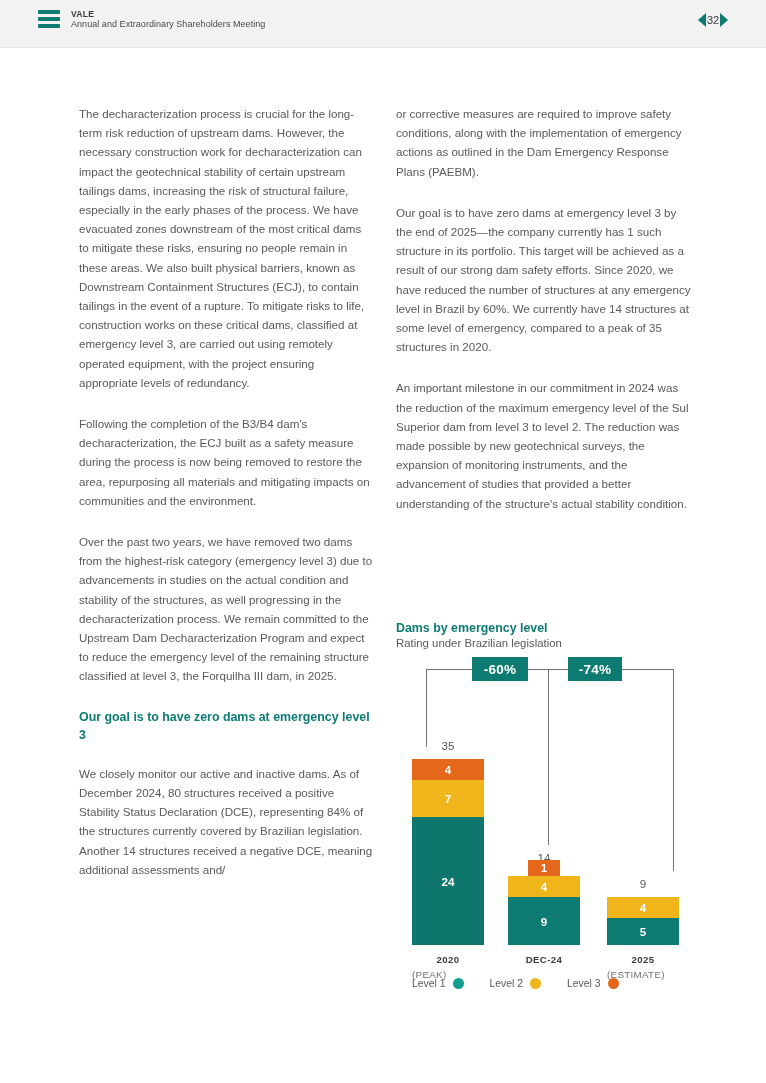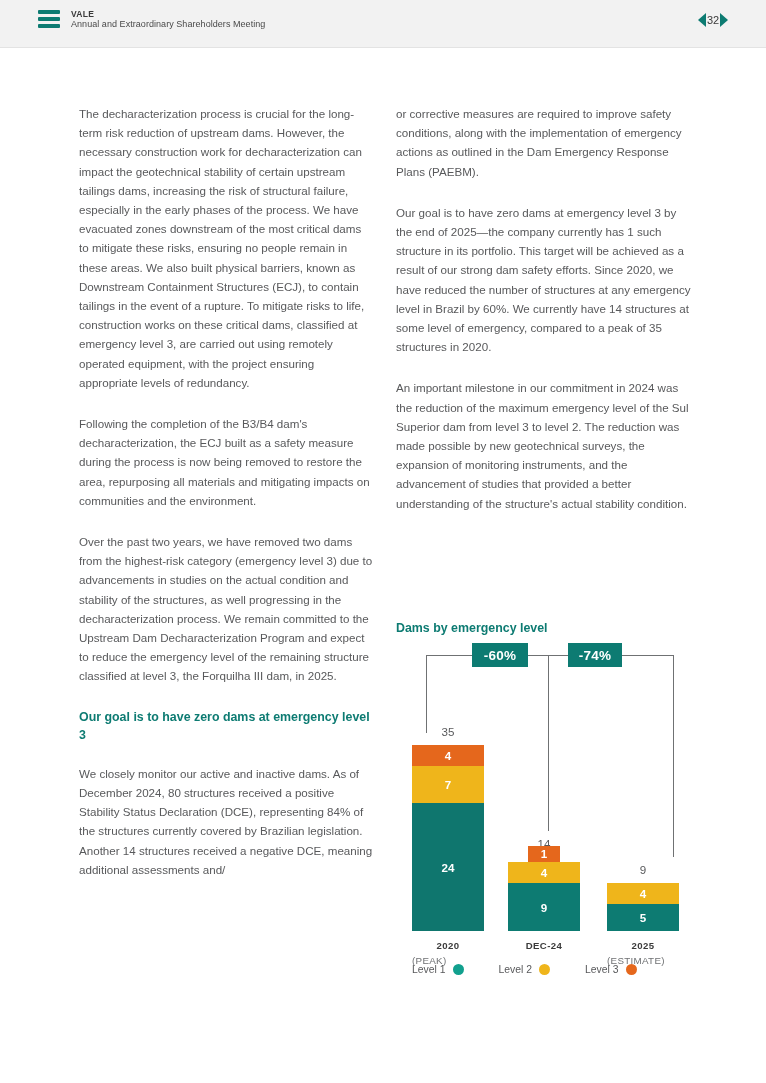--- a/index.html
+++ b/index.html
@@ -189,21 +189,21 @@
     font-size: 9.8px;
     color: #6f7173;
     letter-spacing: .3px;
   }
   .legend {
     position: absolute;
     left: 16px;
     bottom: 0px;
     display: flex;
     align-items: center;
-    gap: 35px;
+    gap: 26px;
   }
   .legend-item {
     display: flex;
     align-items: center;
     gap: 7px;
   }
   .legend-label {
     font-size: 10.4px;
     color: #58595b;
   }
@@ -244,20 +244,21 @@
 </div>
 
 <div class="col col-right">
   <p class="body">or corrective measures are required to improve safety conditions, along with the implementation of emergency actions as outlined in the Dam Emergency Response Plans (PAEBM).</p>
   <p class="body">Our goal is to have zero dams at emergency level 3 by the end of 2025—the company currently has 1 such structure in its portfolio. This target will be achieved as a result of our strong dam safety efforts. Since 2020, we have reduced the number of structures at any emergency level in Brazil by 60%. We currently have 14 structures at some level of emergency, compared to a peak of 35 structures in 2020.</p>
   <p class="body">An important milestone in our commitment in 2024 was the reduction of the maximum emergency level of the Sul Superior dam from level 3 to level 2. The reduction was made possible by new geotechnical surveys, the expansion of monitoring instruments, and the advancement of studies that provided a better understanding of the structure's actual stability condition.</p>
 </div>
 
 <div class="chart-block">
   <div class="chart-title">Dams by emergency level</div>
+  <div class="chart-sub">Rating under Brazilian legislation</div>
   <div class="chart-canvas" id="chart-canvas">
       <div class="conn-h" style="left: 30px; top: 10px; width: 122px;"></div>
       <div class="pct-badge" style="left: 76px; top: -2px; width: 56px;">-60%</div>
       <div class="conn-v" style="left: 30px; top: 10px; height: 78px;"></div>
       <div class="conn-v" style="left: 152px; top: 10px; height: 175.6px;"></div>
       <div class="conn-h" style="left: 152px; top: 10px; width: 125px;"></div>
       <div class="pct-badge" style="left: 172px; top: -2px; width: 54px;">-74%</div>
       <div class="conn-v" style="left: 277px; top: 10px; height: 202.171px;"></div>
       <div class="bar-group" style="left: 16px; width: 72px; height: 186px;">
         <div class="bar-total" style="top: -20px;">35</div>

